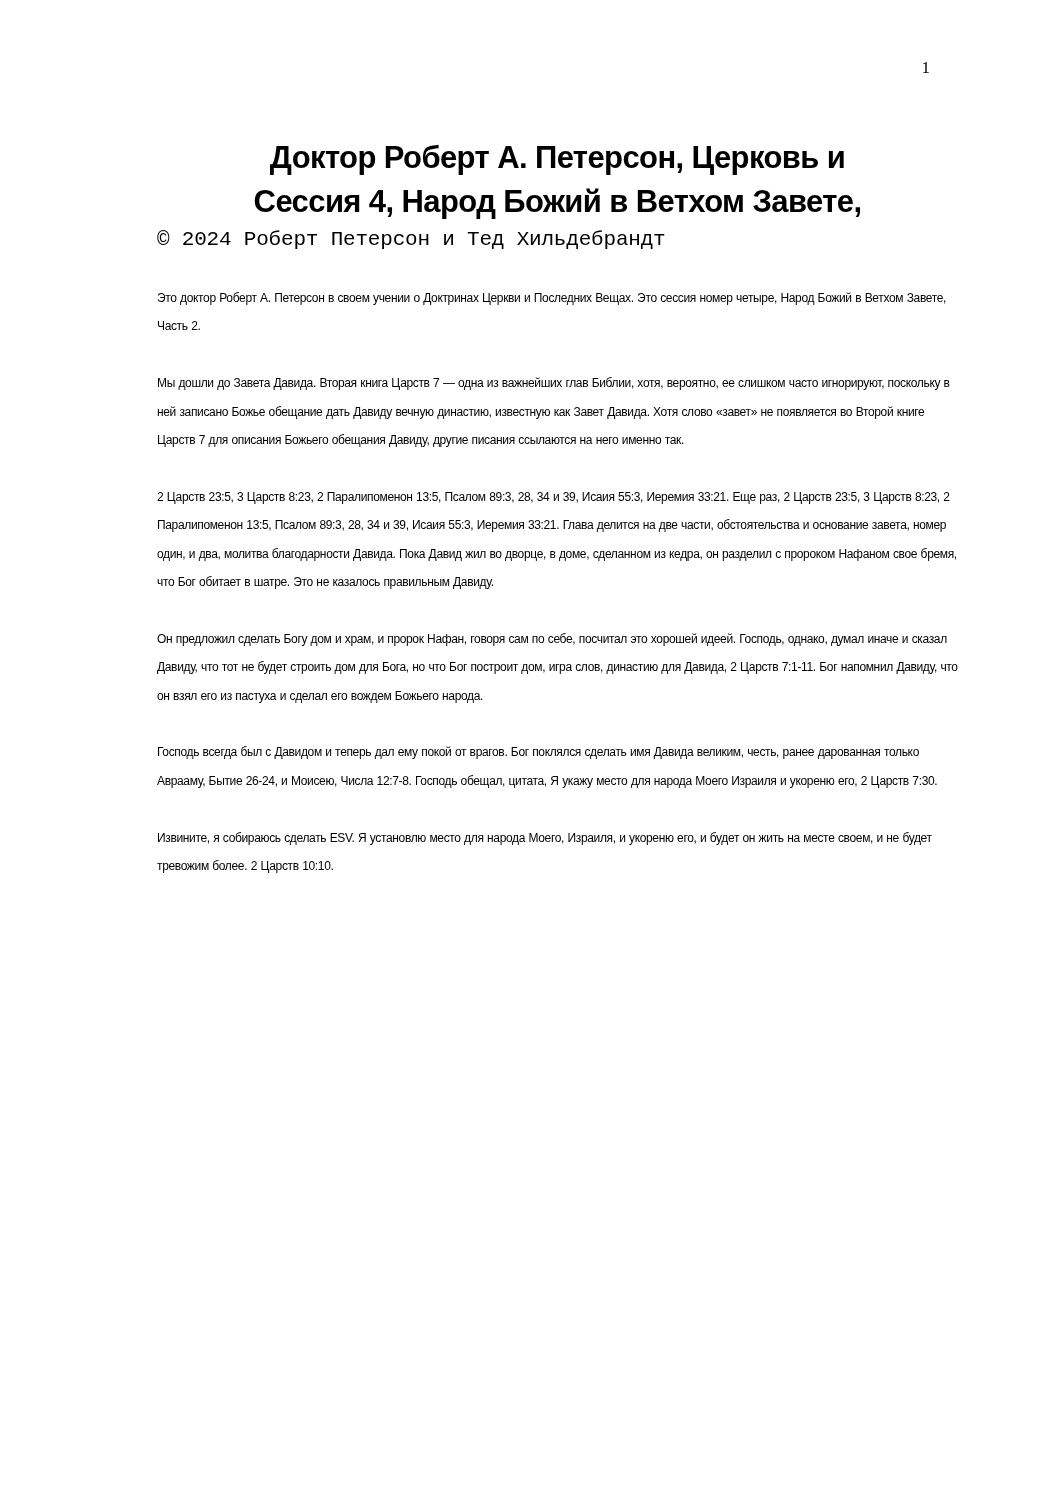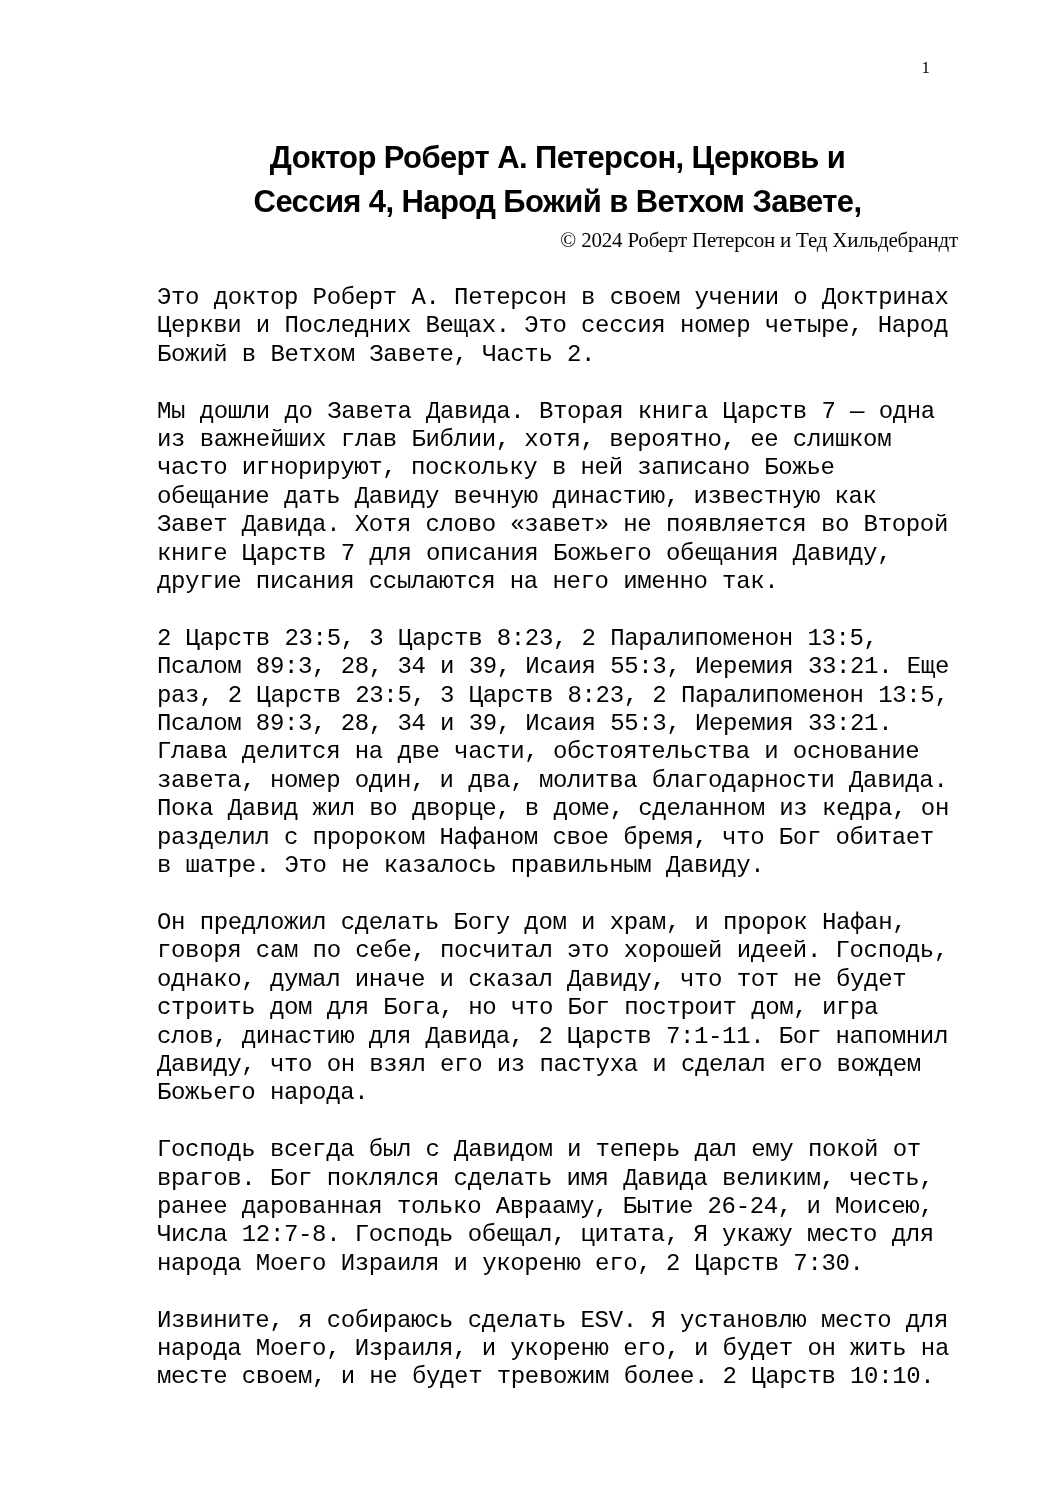--- a/index.html
+++ b/index.html
@@ -39,34 +39,33 @@
     margin: 0;
     font-size: 31px;
     font-weight: 700;
     line-height: 44px;
     text-align: center;
     letter-spacing: -0.6px;
     color: #000000;
   }
   .copyright {
     margin: 3px 0 0 0;
-    font-family: Liberation Serif, serif;
+    font-family: Liberation Mono, monospace;
     font-size: 21px;
     font-weight: 400;
     line-height: 26px;
-    text-align: right;
+    text-align: left;
     letter-spacing: -0.2px;
   }
   .paragraphs {
     margin-top: 31px;
-    font-size: 24px;
+    font-size: 12px;
     line-height: 28.4px;
     letter-spacing: -0.35px;
     word-spacing: 0.5px;
-    font-family: Liberation Mono, monospace;
   }
   .paragraphs p {
     margin: 0 0 28.4px 0;
     text-align: left;
   }
 </style>
 </head>
 <body>
 
 <div class="page">

